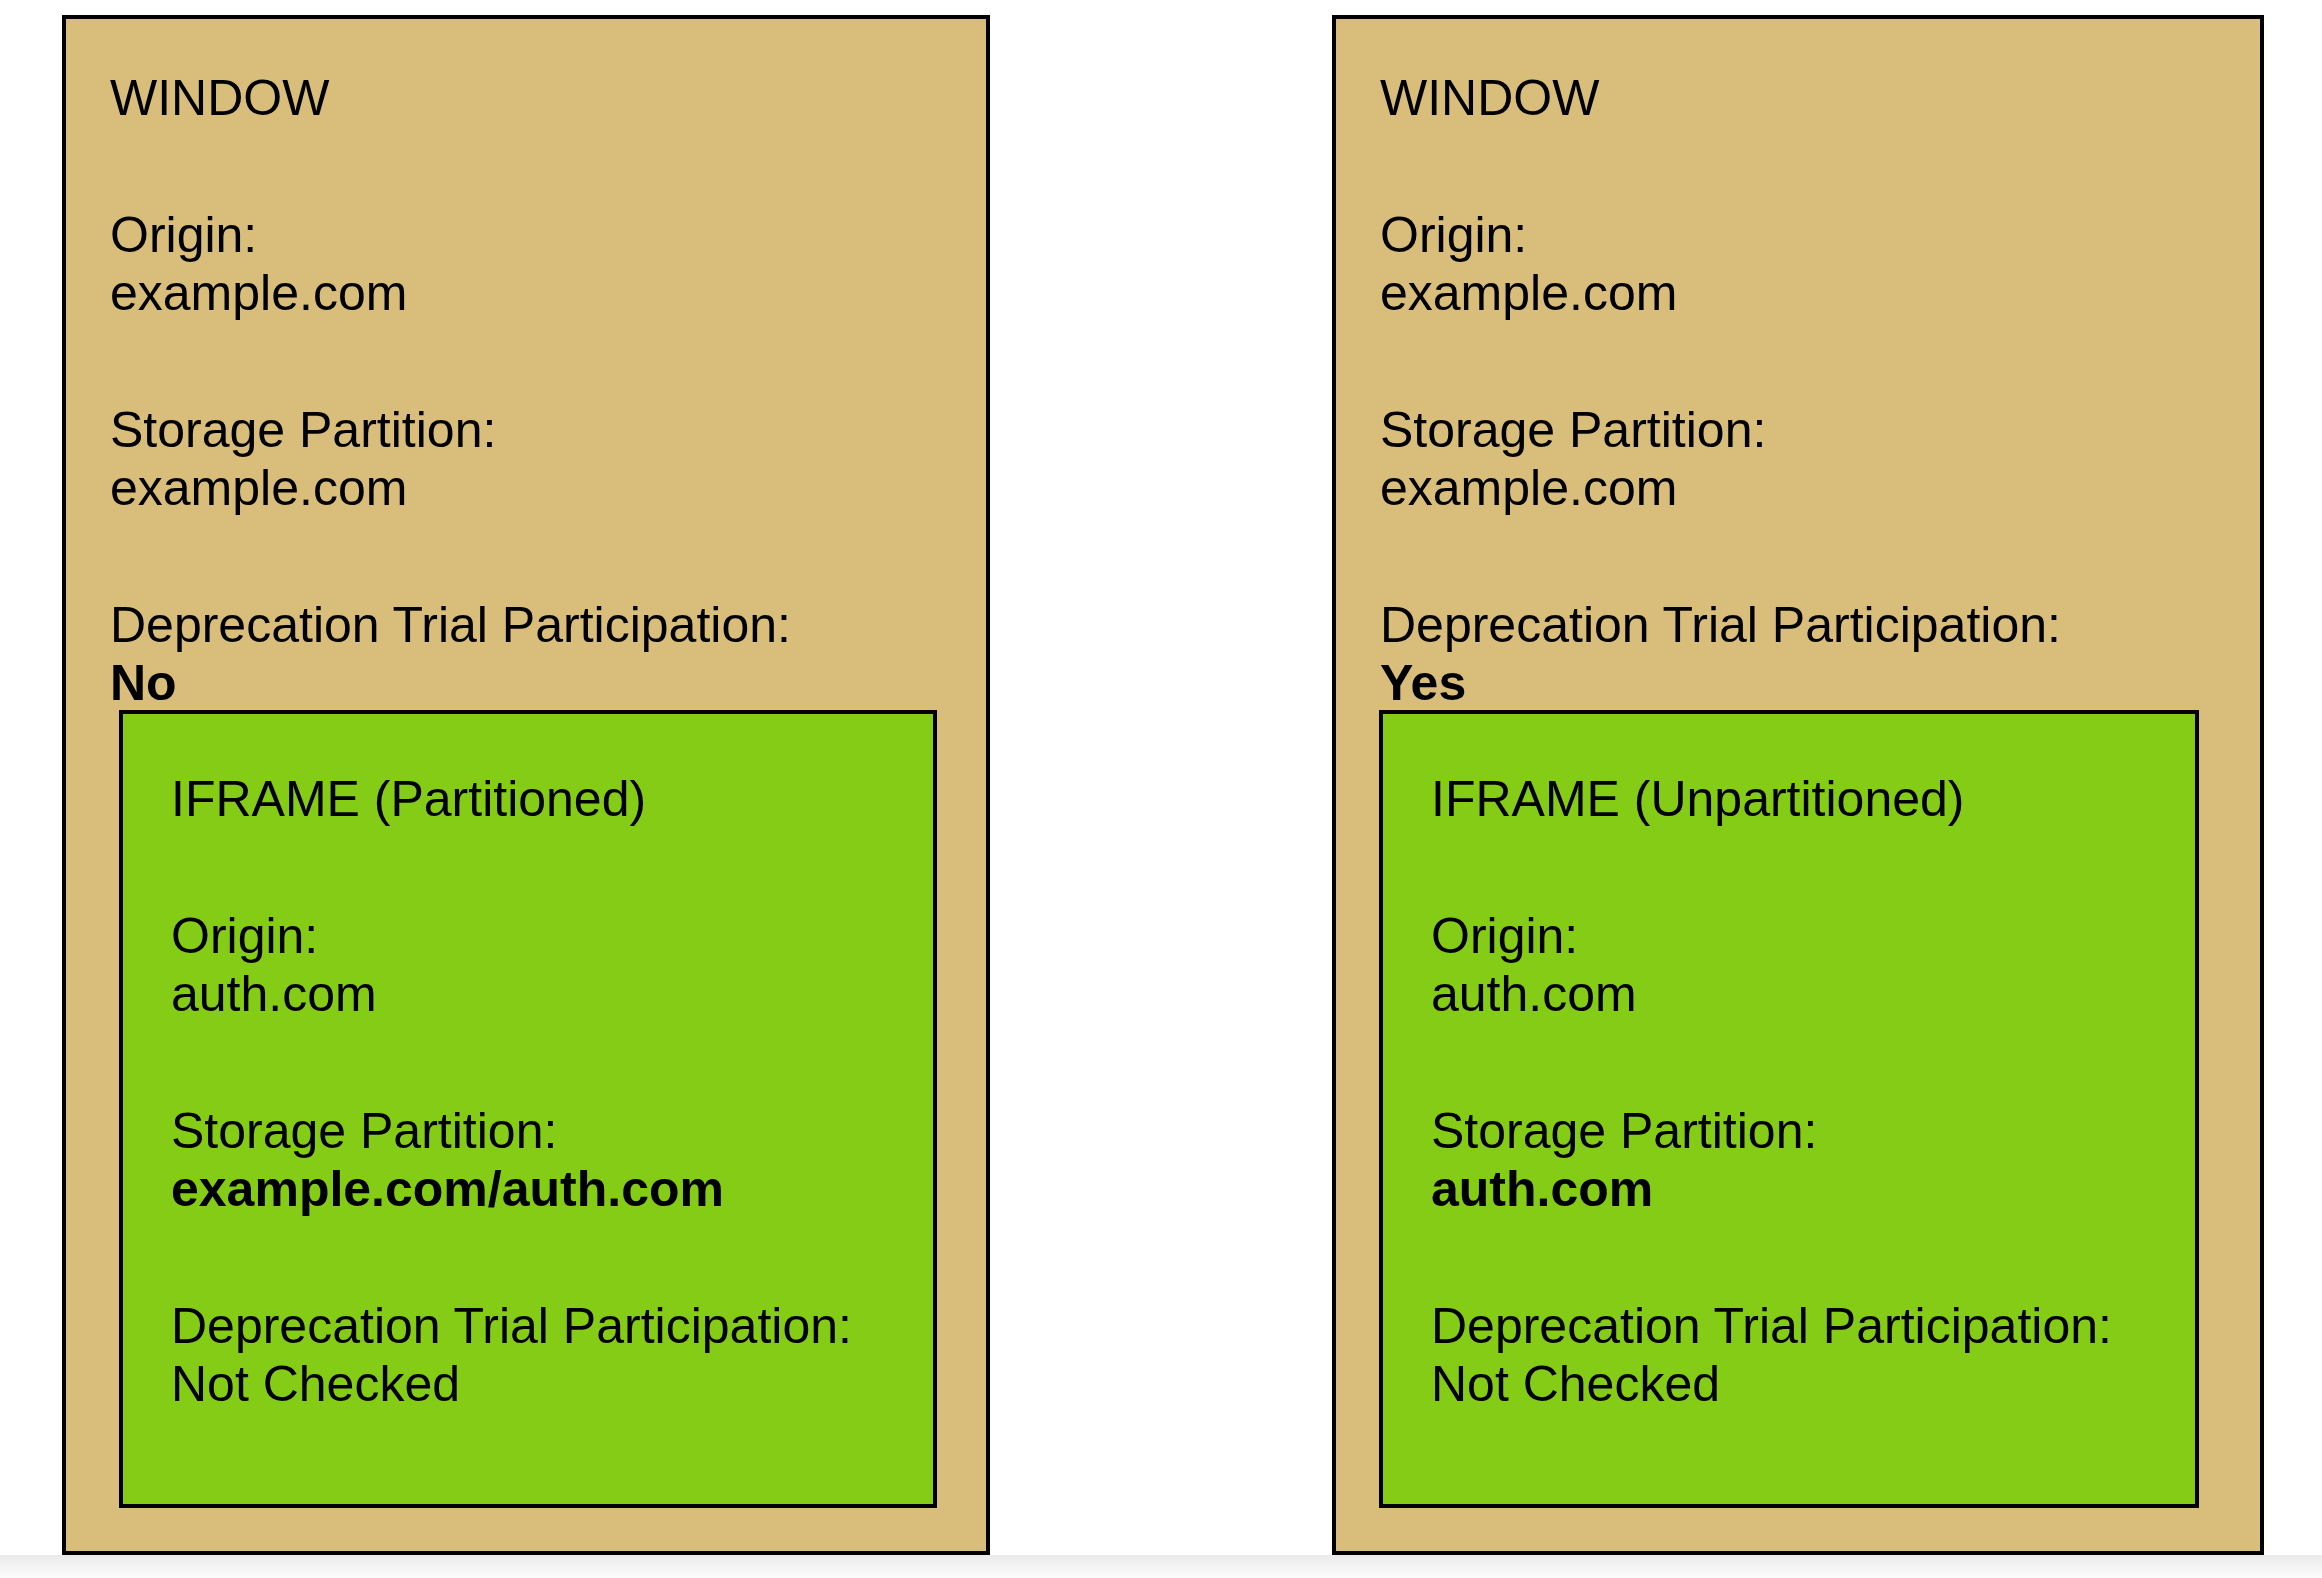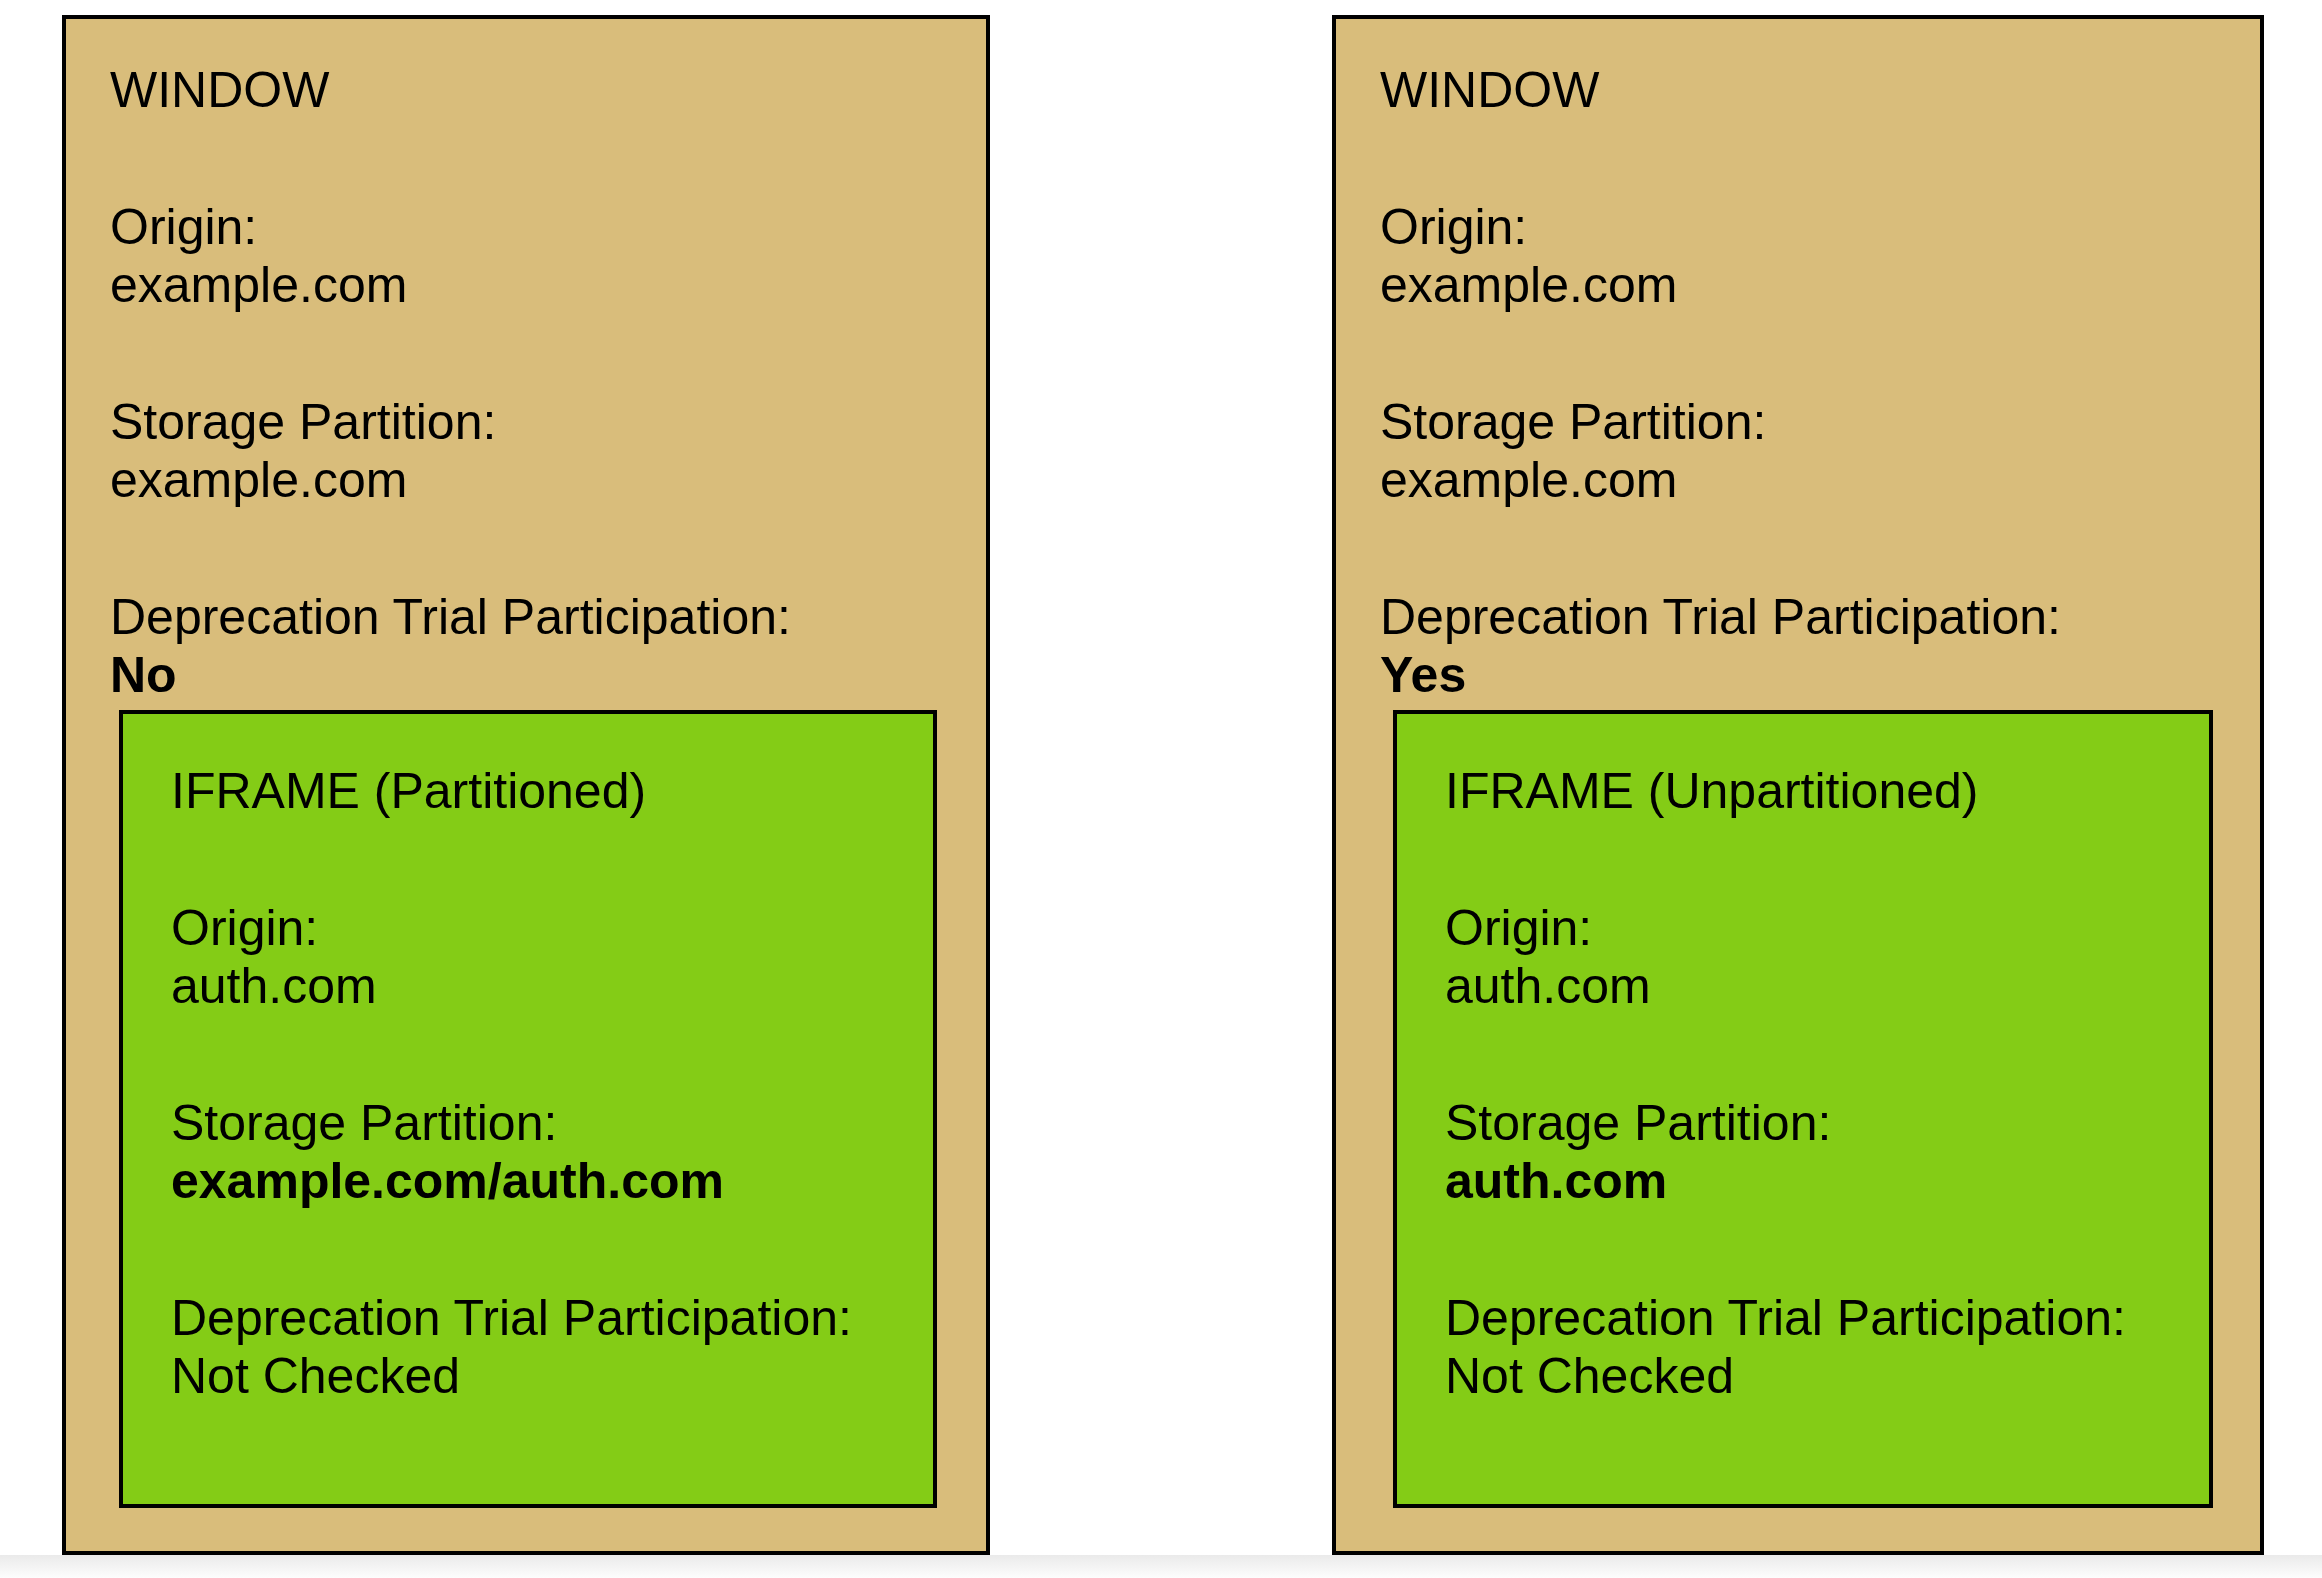--- a/index.html
+++ b/index.html
@@ -27,23 +27,23 @@
   .window-content { padding: 38px 36px 0 44px; }
   .iframe-box {
     position: absolute;
     top: 691px;
     height: 798px;
     background: #84cc16;
     border: 4px solid #000000;
     box-sizing: border-box;
   }
   .iframe-box.left  { left: 53px; width: 818px; }
-  .iframe-box.right { left: 57px; width: 820px; }
+  .iframe-box.right { left: 43px; width: 820px; }
   .iframe-content { padding: 44px 30px 0 48px; }
-  .para { margin: 4px 0 79px 0; }
+  .para { margin: 12px 0 79px 0; }
   .bold { font-weight: bold; }
   .bottom-strip {
     position: absolute;
     left: 0;
     top: 1555px;
     width: 2322px;
     height: 23px;
     background: linear-gradient(#eaeaea, #fdfdfd);
   }
 </style>

